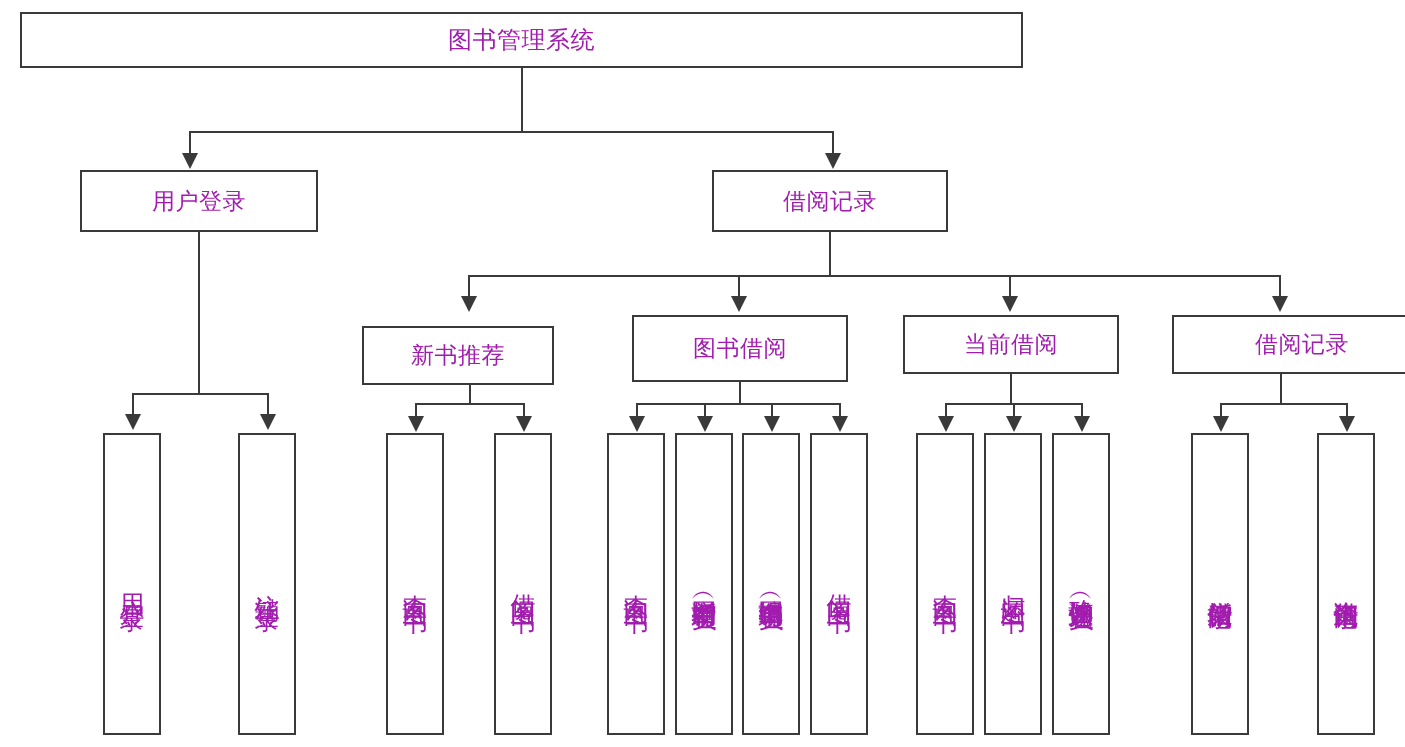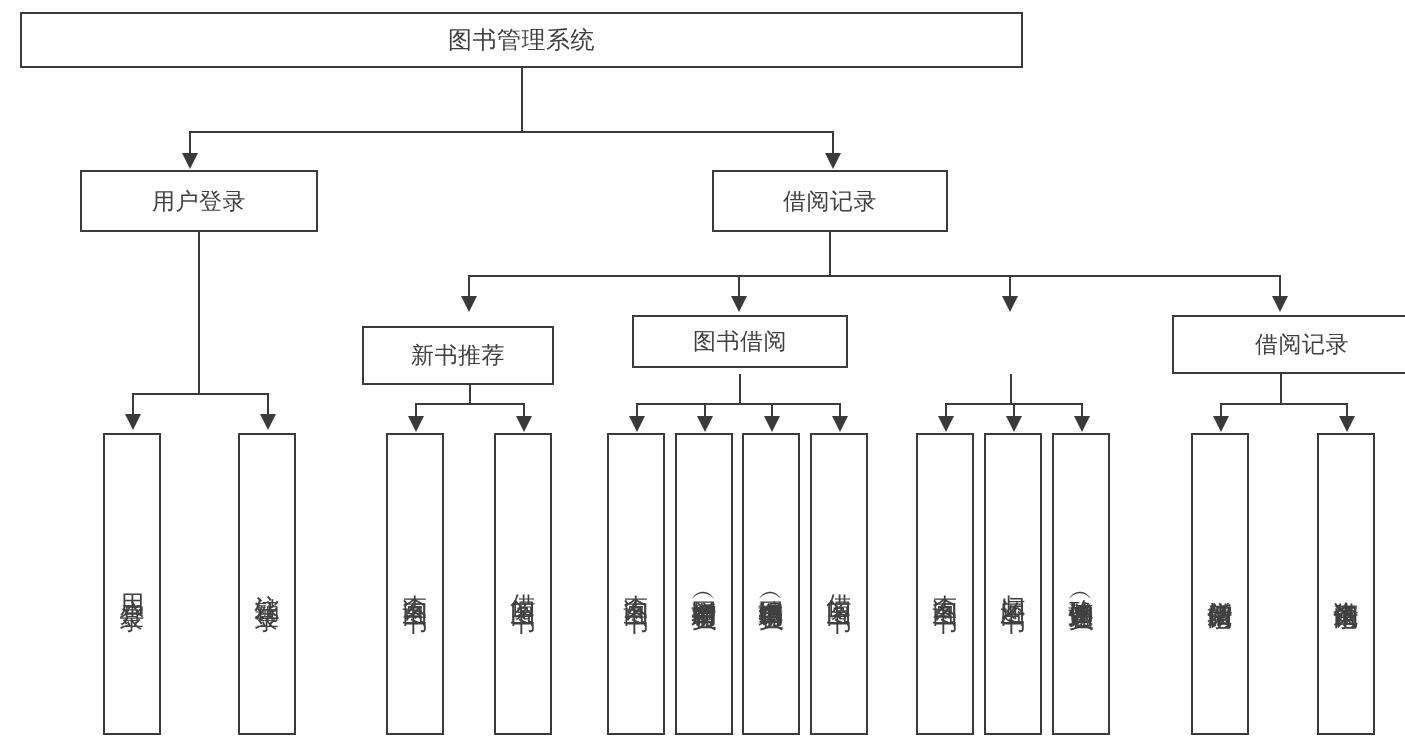--- a/index.html
+++ b/index.html
@@ -18,21 +18,21 @@
   }
   
   .node {
     position: absolute;
     box-sizing: border-box;
     border: 2px solid #3a3a3a;
     background: #ffffff;
     display: flex;
     align-items: center;
     justify-content: center;
-    color: #404040;
+    color: #a21caf;
     z-index: 3;
   }
   .node .label {
     display: block;
     text-align: center;
     line-height: 1.15;
     white-space: nowrap;
   }
   
   .node.horiz .label {
@@ -166,22 +166,25 @@
   <div class="node horiz" style="left:80px; top:170px; width:238px; height:62px;">
     <span class="label">用户登录</span>
   </div>
   <div class="node horiz" style="left:712px; top:170px; width:236px; height:62px;">
     <span class="label">借阅记录</span>
   </div>
 
   <div class="node horiz" style="left:362px; top:326px; width:192px; height:59px;">
     <span class="label">新书推荐</span>
   </div>
-  <div class="node horiz" style="left:632px; top:315px; width:216px; height:53px;">
+  <div class="node horiz" style="left:632px; top:315px; width:216px; height:67px;">
     <span class="label">图书借阅</span>
+  </div>
+  <div class="node horiz" style="left:903px; top:315px; width:216px; height:59px;">
+    <span class="label">当前借阅</span>
   </div>
   <div class="node horiz" style="left:1172px; top:315px; width:260px; height:59px;">
     <span class="label">借阅记录</span>
   </div>
 
   <div class="node vert" style="left:103px; top:433px; width:58px; height:302px;">
     <span class="label">用户登录</span>
   </div>
   <div class="node vert" style="left:238px; top:433px; width:58px; height:302px;">
     <span class="label">注销登录</span>

